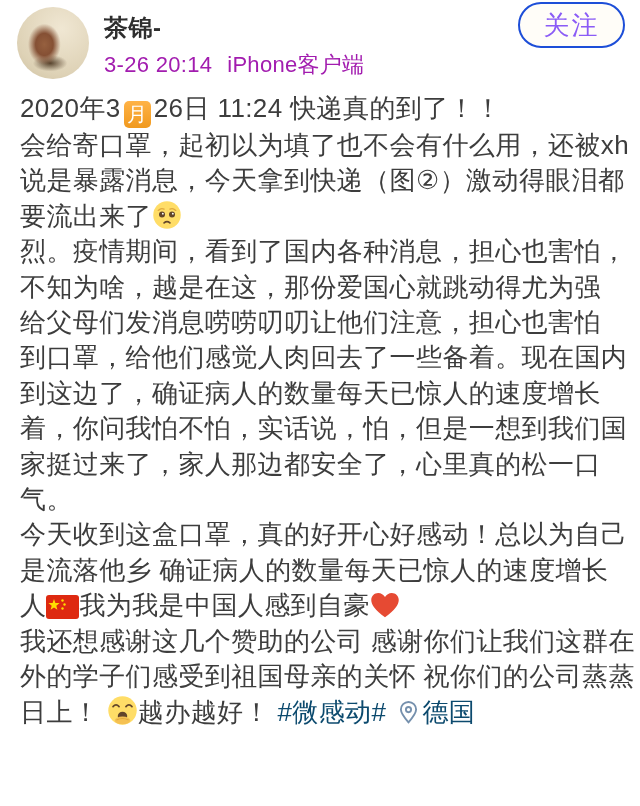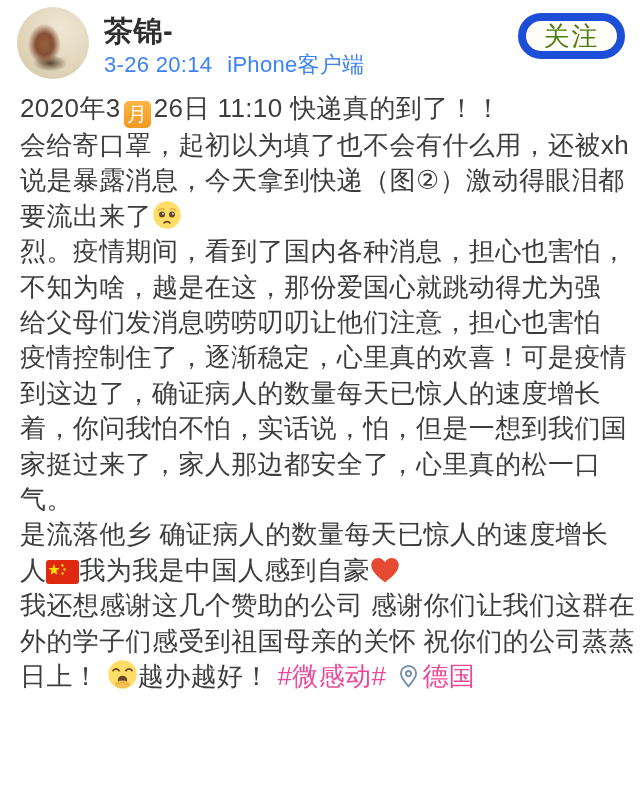--- a/index.html
+++ b/index.html
@@ -16,34 +16,34 @@
     position: absolute; left: 17px; top: 7px;
     width: 72px; height: 72px; border-radius: 50%;
     background:
       radial-gradient(closest-side at 38% 52%, #96603f 0%, #855034 32%, rgba(133,80,52,0) 60%),
       radial-gradient(closest-side at 46% 78%, #56422c 0%, rgba(86,66,44,0) 52%),
       radial-gradient(circle at 62% 30%, #f0e7d3 0%, #ded2b6 68%, #cdbf9e 100%);
     cursor: pointer;
   }
   .username {
     position: absolute; left: 104px; top: 12px;
-    font-size: 29px; font-weight: 600; color: #2e2e2e;
+    font-size: 24px; font-weight: 600; color: #2e2e2e;
     letter-spacing: 0.5px; cursor: pointer;
   }
   .meta {
     position: absolute; left: 104px; top: 50px;
-    font-size: 22px; color: #3b82f6; letter-spacing: 0.3px; text-align: right;
+    font-size: 22px; color: #a21caf; letter-spacing: 0.3px; text-align: right;
   }
   .meta .time { margin-right: 15px; }
   .follow-btn {
-    position: absolute; right: 15px; top: 13px;
+    position: absolute; right: 15px; top: 2px;
     width: 107px; height: 46px;
-    border: 8px solid #1d4ed8; border-radius: 23px;
+    border: 2px solid #1d4ed8; border-radius: 23px;
     background: #fffdf8;
-    color: #4d7c0f; font-size: 26px; letter-spacing: 2px;
+    color: #8b5cf6; font-size: 26px; letter-spacing: 2px;
     display: flex; align-items: center; justify-content: center;
     font-family: inherit; cursor: pointer;
   }
 
   
   .content {
     position: absolute; left: 20px; top: 91px; width: 608px;
     font-size: 26px; line-height: 35.4px; color: #3d3d3d;
     letter-spacing: 0.4px;
   }
@@ -53,58 +53,59 @@
     display: inline-block; width: 27px; height: 27px;
     margin: 0 3px; border-radius: 5px;
     background: linear-gradient(180deg, #ffb347 0%, #f0991e 100%);
     color: #fff; font-size: 20px; line-height: 27px;
     text-align: center; vertical-align: -4px;
   }
   .emoji { display: inline-block; vertical-align: -5px; }
   .emoji svg { display: block; }
 
   .tag {
-    color: #ec4899; text-decoration: none; cursor: pointer;
+    color: #0c4a6e; text-decoration: none; cursor: pointer;
   }
   .tag.loc { margin-left: 10px; font-family: Liberation Mono, monospace; }
   .pin-icon { display: inline-block; vertical-align: -4px; margin-right: 1px; }
   .pin-icon svg { display: block; }
 </style>
 </head>
 <body>
 
 <div class="avatar"></div>
 <div class="username">茶锦-</div>
 <div class="meta">
   <span class="time">3-26 20:14</span><span>iPhone客户端</span>
 </div>
 <button class="follow-btn">关注</button>
 
 <div class="content">
-  <div class="line"><span>2020年3</span><span class="month-badge">月</span><span>26日 11:10 快递真的到了！！</span></div>
+  <div class="line"><span>2020年3</span><span class="month-badge">月</span><span>26日 11:24 快递真的到了！！</span></div>
   <div class="line">会给寄口罩，起初以为填了也不会有什么用，还被xh</div>
   <div class="line">说是暴露消息，今天拿到快递（图②）激动得眼泪都</div>
   <div class="line"><span>要流出来了</span><span class="emoji"><svg width="30" height="30" viewBox="0 0 36 36">
           <circle cx="18" cy="18" r="16.5" fill="#ffdd67"></circle>
           <path d="M7.5 12.5 q3.5 -3.5 7 -1.5" stroke="#e0a93e" stroke-width="1.6" fill="none" stroke-linecap="round"></path>
           <path d="M21.5 11 q3.5 -2 7 1.5" stroke="#e0a93e" stroke-width="1.6" fill="none" stroke-linecap="round"></path>
           <circle cx="12" cy="17.5" r="3.6" fill="#62452a"></circle>
           <circle cx="24" cy="17.5" r="3.6" fill="#62452a"></circle>
           <circle cx="13" cy="16.4" r="1.1" fill="#fff"></circle>
           <circle cx="25" cy="16.4" r="1.1" fill="#fff"></circle>
           <path d="M14.5 27.5 q3.5 -3 7 0" stroke="#62452a" stroke-width="2" fill="none" stroke-linecap="round"></path>
         </svg></span></div>
   <div class="line">烈。疫情期间，看到了国内各种消息，担心也害怕，</div>
   <div class="line">不知为啥，越是在这，那份爱国心就跳动得尤为强</div>
   <div class="line">给父母们发消息唠唠叨叨让他们注意，担心也害怕</div>
-  <div class="line">疫情控制住了，逐渐稳定，心里真的欢喜！可是疫情</div>
+  <div class="line">到口罩，给他们感觉人肉回去了一些备着。现在国内</div>
   <div class="line">到这边了，确证病人的数量每天已惊人的速度增长</div>
   <div class="line">着，你问我怕不怕，实话说，怕，但是一想到我们国</div>
   <div class="line">家挺过来了，家人那边都安全了，心里真的松一口</div>
   <div class="line">气。</div>
+  <div class="line">今天收到这盒口罩，真的好开心好感动！总以为自己</div>
   <div class="line">是流落他乡 确证病人的数量每天已惊人的速度增长</div>
   <div class="line"><span>人</span><span class="emoji"><svg width="33" height="24" viewBox="0 0 33 24">
           <rect width="33" height="24" rx="3" fill="#de2910"></rect>
           <polygon points="8,4 9.4,8 13.6,8.1 10.3,10.7 11.4,14.7 8,12.4 4.6,14.7 5.7,10.7 2.4,8.1 6.6,8" fill="#ffde00"></polygon>
           <circle cx="16.5" cy="5.5" r="1.2" fill="#ffde00"></circle>
           <circle cx="18.5" cy="9.5" r="1.2" fill="#ffde00"></circle>
           <circle cx="16.5" cy="13.5" r="1.2" fill="#ffde00"></circle>
         </svg></span><span>我为我是中国人感到自豪</span><span class="emoji"><svg width="30" height="27" viewBox="0 0 36 33">
           <path d="M18 31 C6 22.5 1.2 15.5 1.2 9.8 C1.2 4.6 5.2 1.2 9.7 1.2 C13.2 1.2 16.4 3.2 18 6.2 C19.6 3.2 22.8 1.2 26.3 1.2 C30.8 1.2 34.8 4.6 34.8 9.8 C34.8 15.5 30 22.5 18 31Z" fill="#e64a33"></path>
         </svg></span></div>

